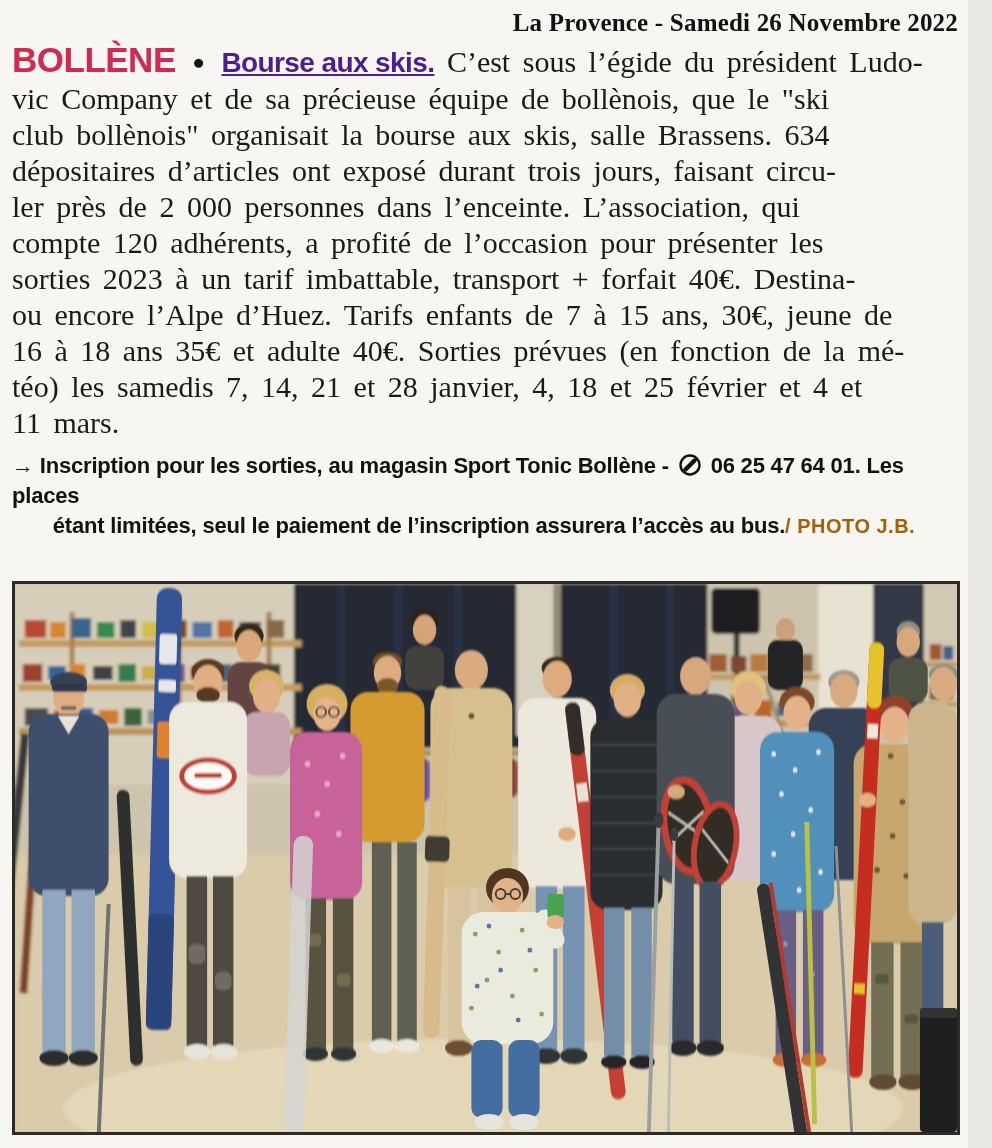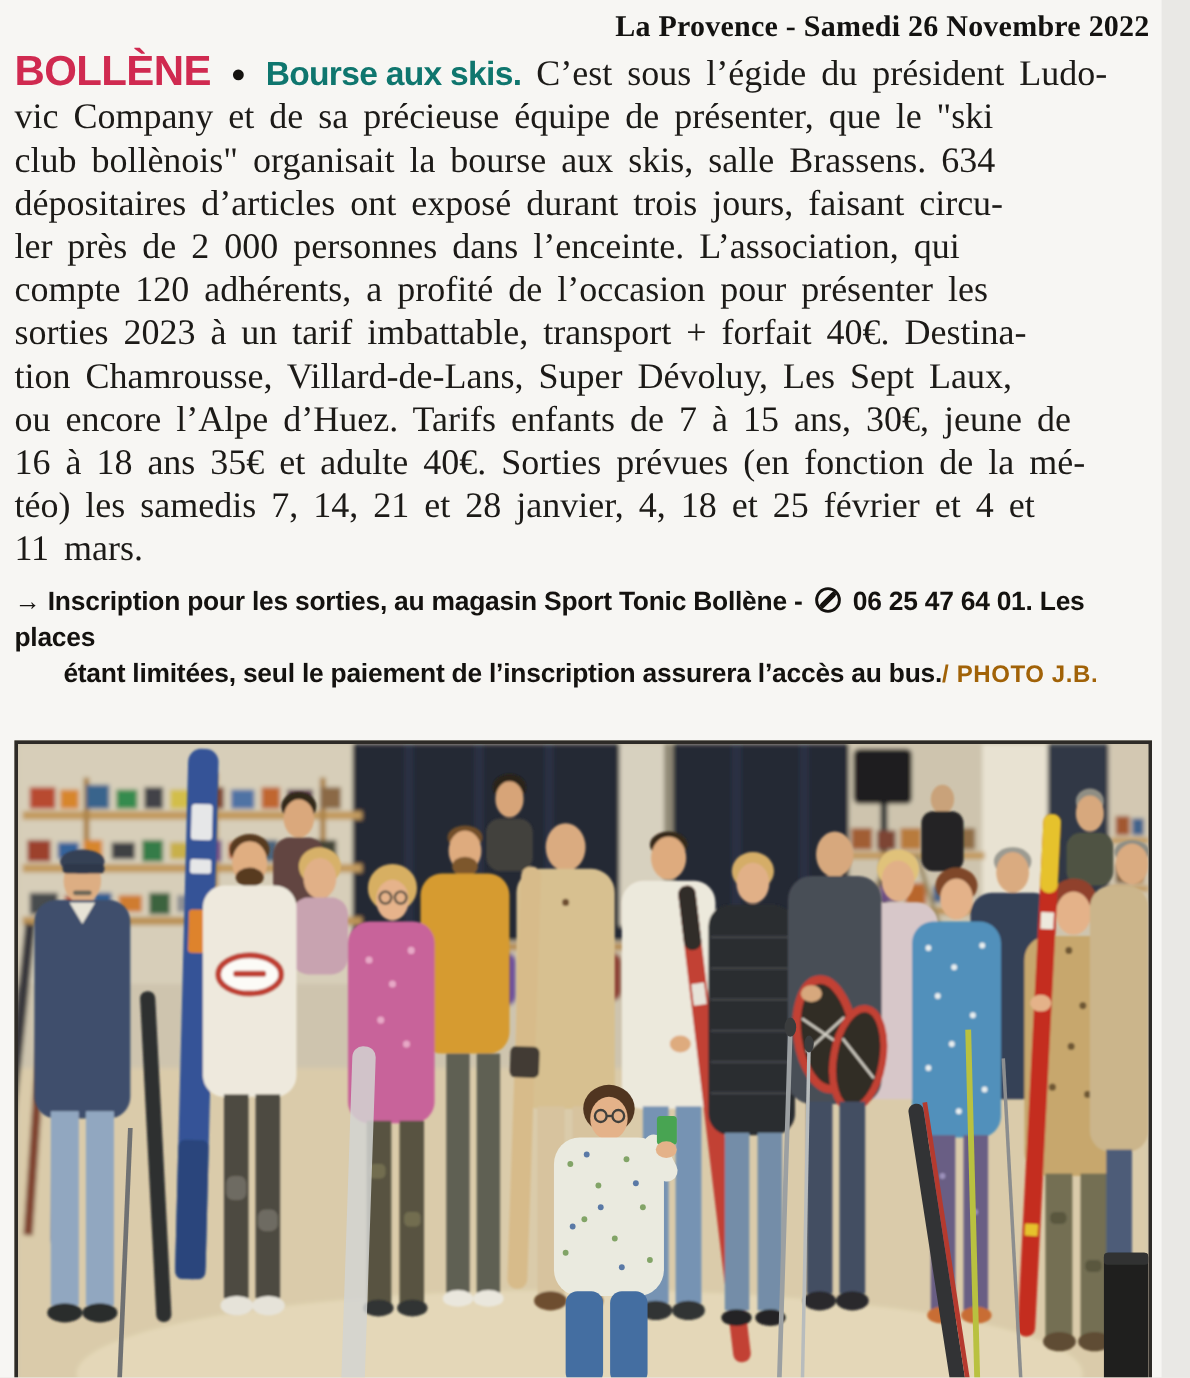--- a/index.html
+++ b/index.html
@@ -34,22 +34,23 @@
     word-spacing:normal;
   }
   .bullet{
     font-family:"Liberation Sans",sans-serif;
     font-size:21px;color:#151310;
     vertical-align:3px;margin:0 4px;
   }
   .rubric{
     font-family:"Liberation Sans",sans-serif;
     font-weight:700;font-size:28px;
-    color:#0f766e;letter-spacing:-.6px;
+    color:#4c1d95;letter-spacing:-.6px;
     word-spacing:normal;
+    text-decoration:underline;
   }
   .kicker{
     margin:10px 10px 0 12px;
     font-family:"Liberation Sans",sans-serif;
     font-weight:700;
     font-size:22px;line-height:30px;
     color:#14120f;letter-spacing:-.2px;
   }
   .kicker-line2{display:flex;justify-content:center;align-items:baseline;}
   .credit{
@@ -73,27 +74,26 @@
 
   <div class="dateline">La Provence - Samedi 26 Novembre 2022</div>
 
   <div class="article">
     <div class="line">
       <span class="city">BOLLÈNE</span>
       <span class="bullet">●</span>
       <span class="rubric">Bourse aux skis.</span>
       <span>C’est sous l’égide du président Ludo-</span>
     </div>
-    <div class="line">vic Company et de sa précieuse équipe de présenter, que le "ski</div>
+    <div class="line">vic Company et de sa précieuse équipe de bollènois, que le "ski</div>
     <div class="line">club bollènois" organisait la bourse aux skis, salle Brassens. 634</div>
     <div class="line">dépositaires d’articles ont exposé durant trois jours, faisant circu-</div>
     <div class="line">ler près de 2 000 personnes dans l’enceinte. L’association, qui</div>
     <div class="line">compte 120 adhérents, a profité de l’occasion pour présenter les</div>
     <div class="line">sorties 2023 à un tarif imbattable, transport + forfait 40€. Destina-</div>
-    <div class="line">tion Chamrousse, Villard-de-Lans, Super Dévoluy, Les Sept Laux,</div>
     <div class="line">ou encore l’Alpe d’Huez. Tarifs enfants de 7 à 15 ans, 30€, jeune de</div>
     <div class="line">16 à 18 ans 35€ et adulte 40€. Sorties prévues (en fonction de la mé-</div>
     <div class="line">téo) les samedis 7, 14, 21 et 28 janvier, 4, 18 et 25 février et 4 et</div>
     <div class="line last">11 mars.</div>
   </div>
 
   <div class="kicker">
     <div class="kicker-line1">
       <span class="arrow">→</span><span>Inscription pour les sorties, au magasin Sport Tonic Bollène -</span>
       <svg class="phone-icon" width="24" height="24" viewBox="0 0 24 24">

